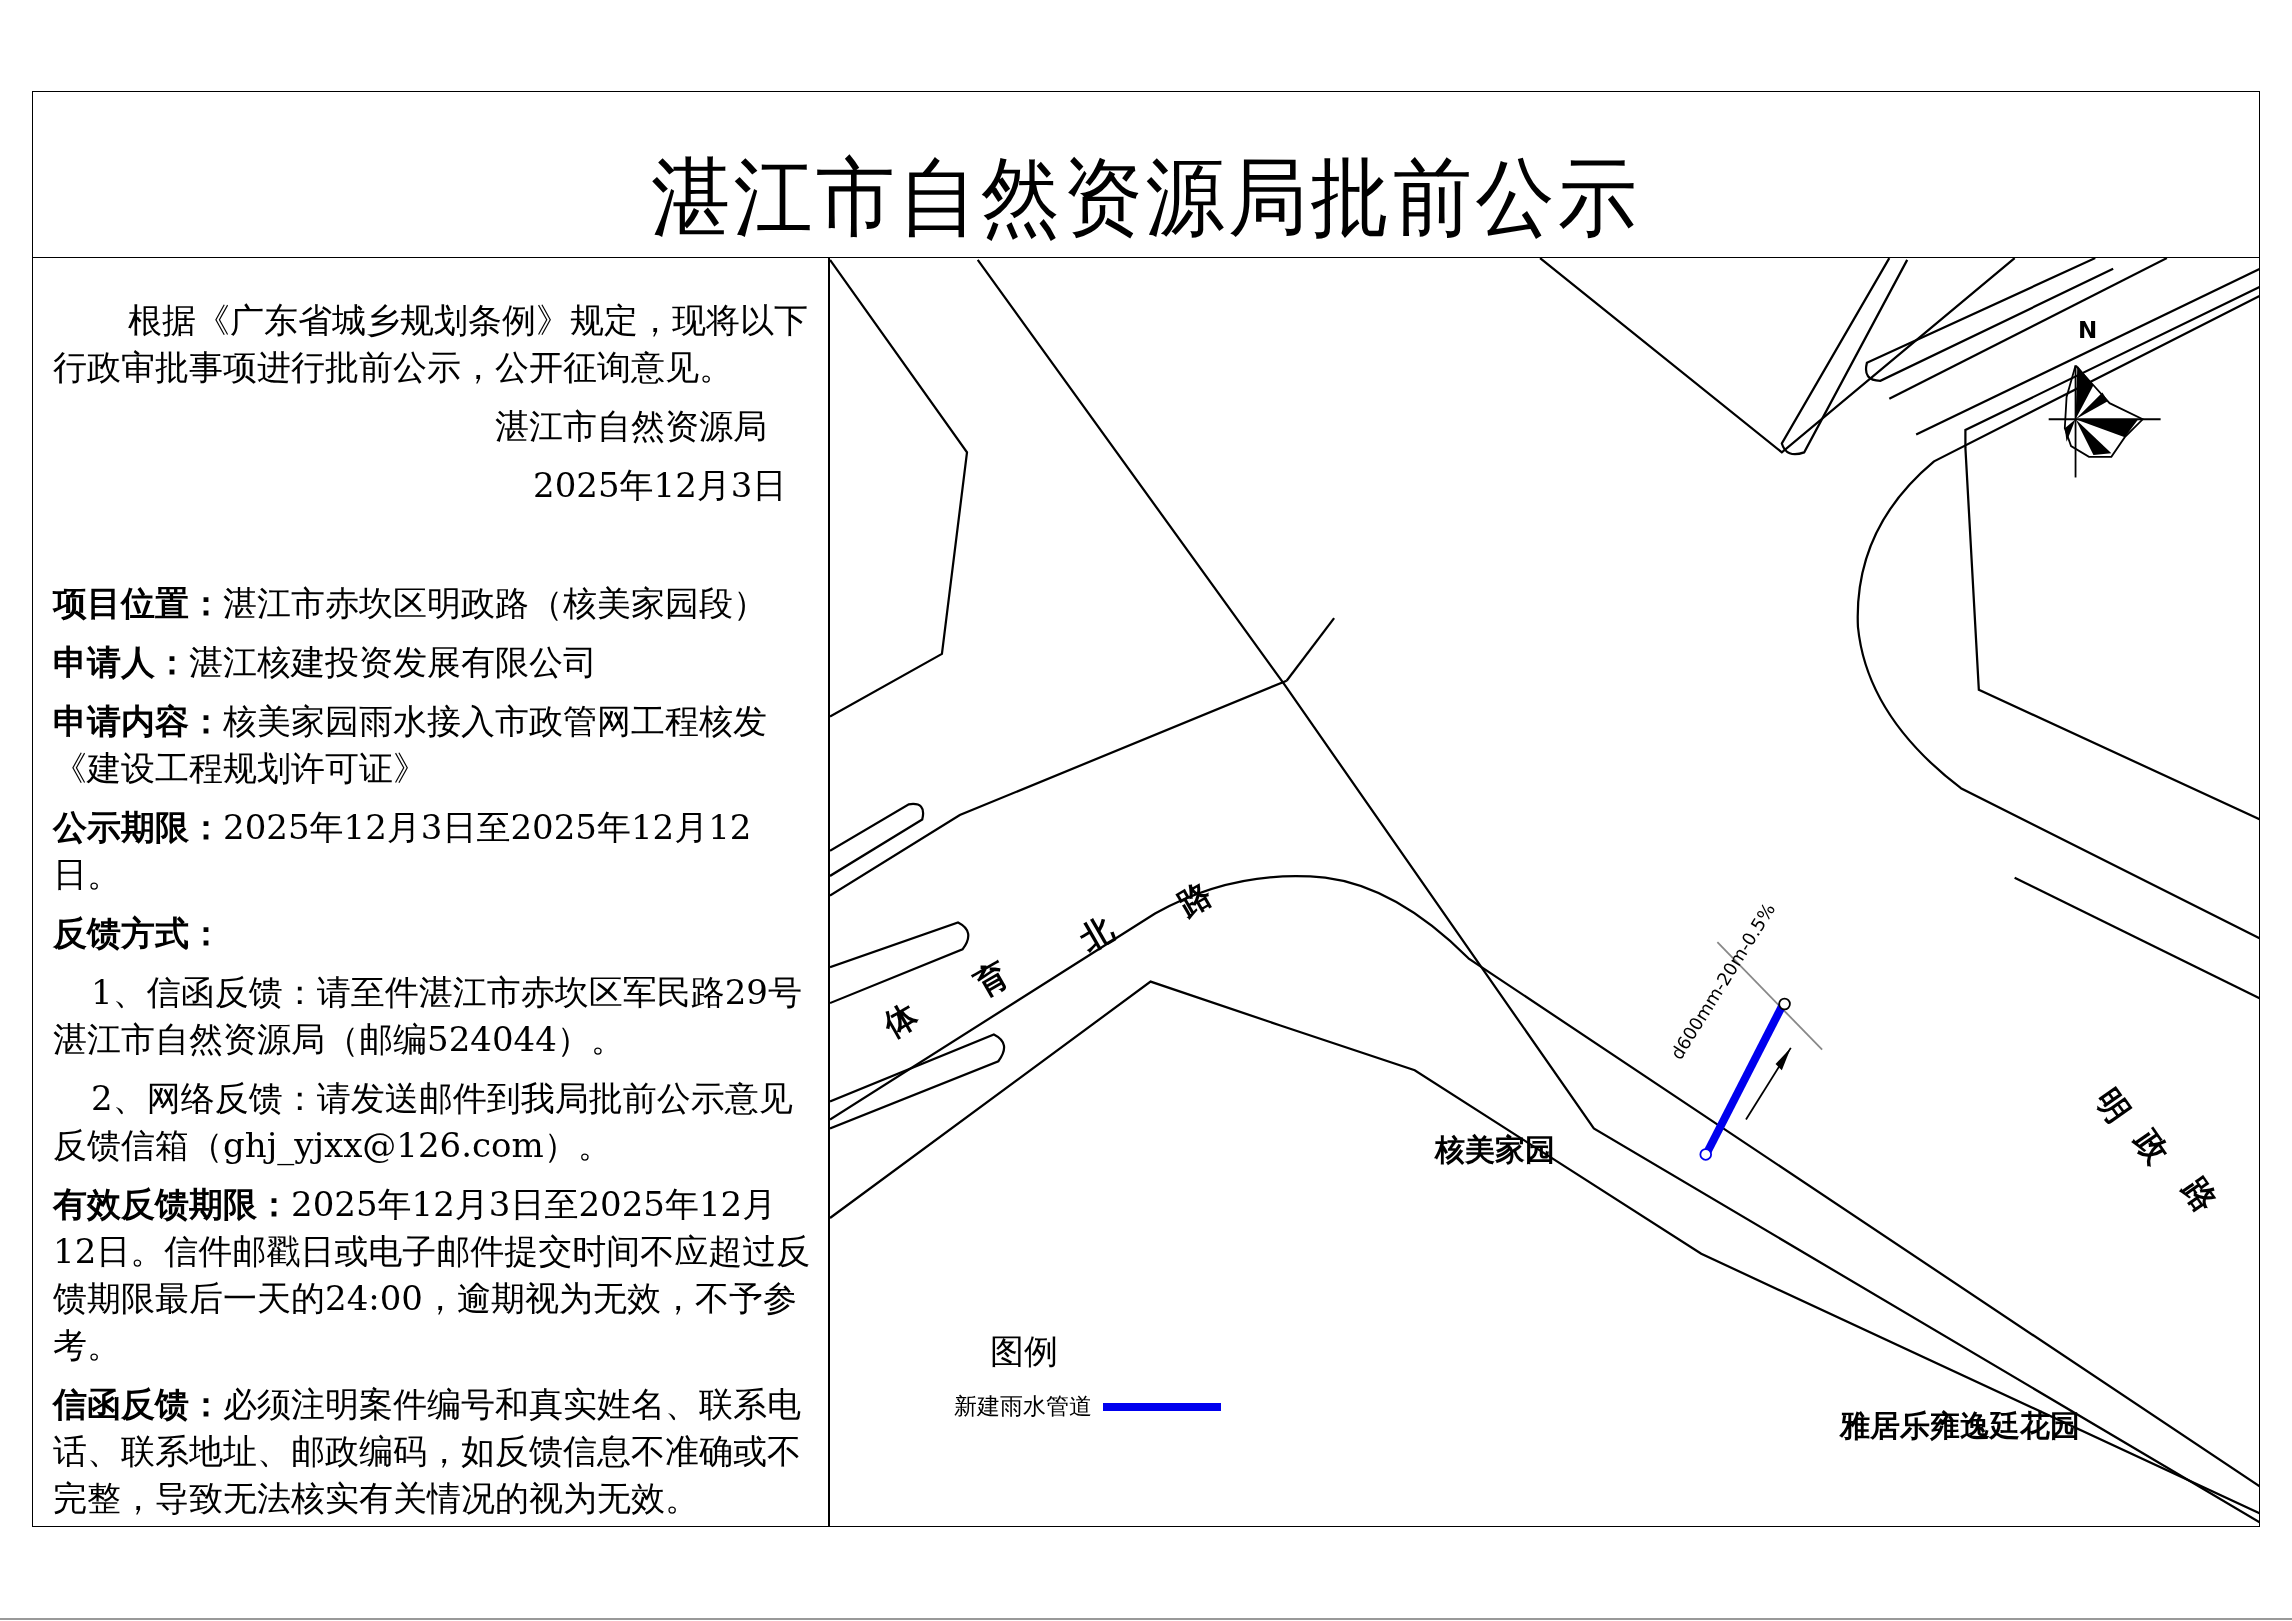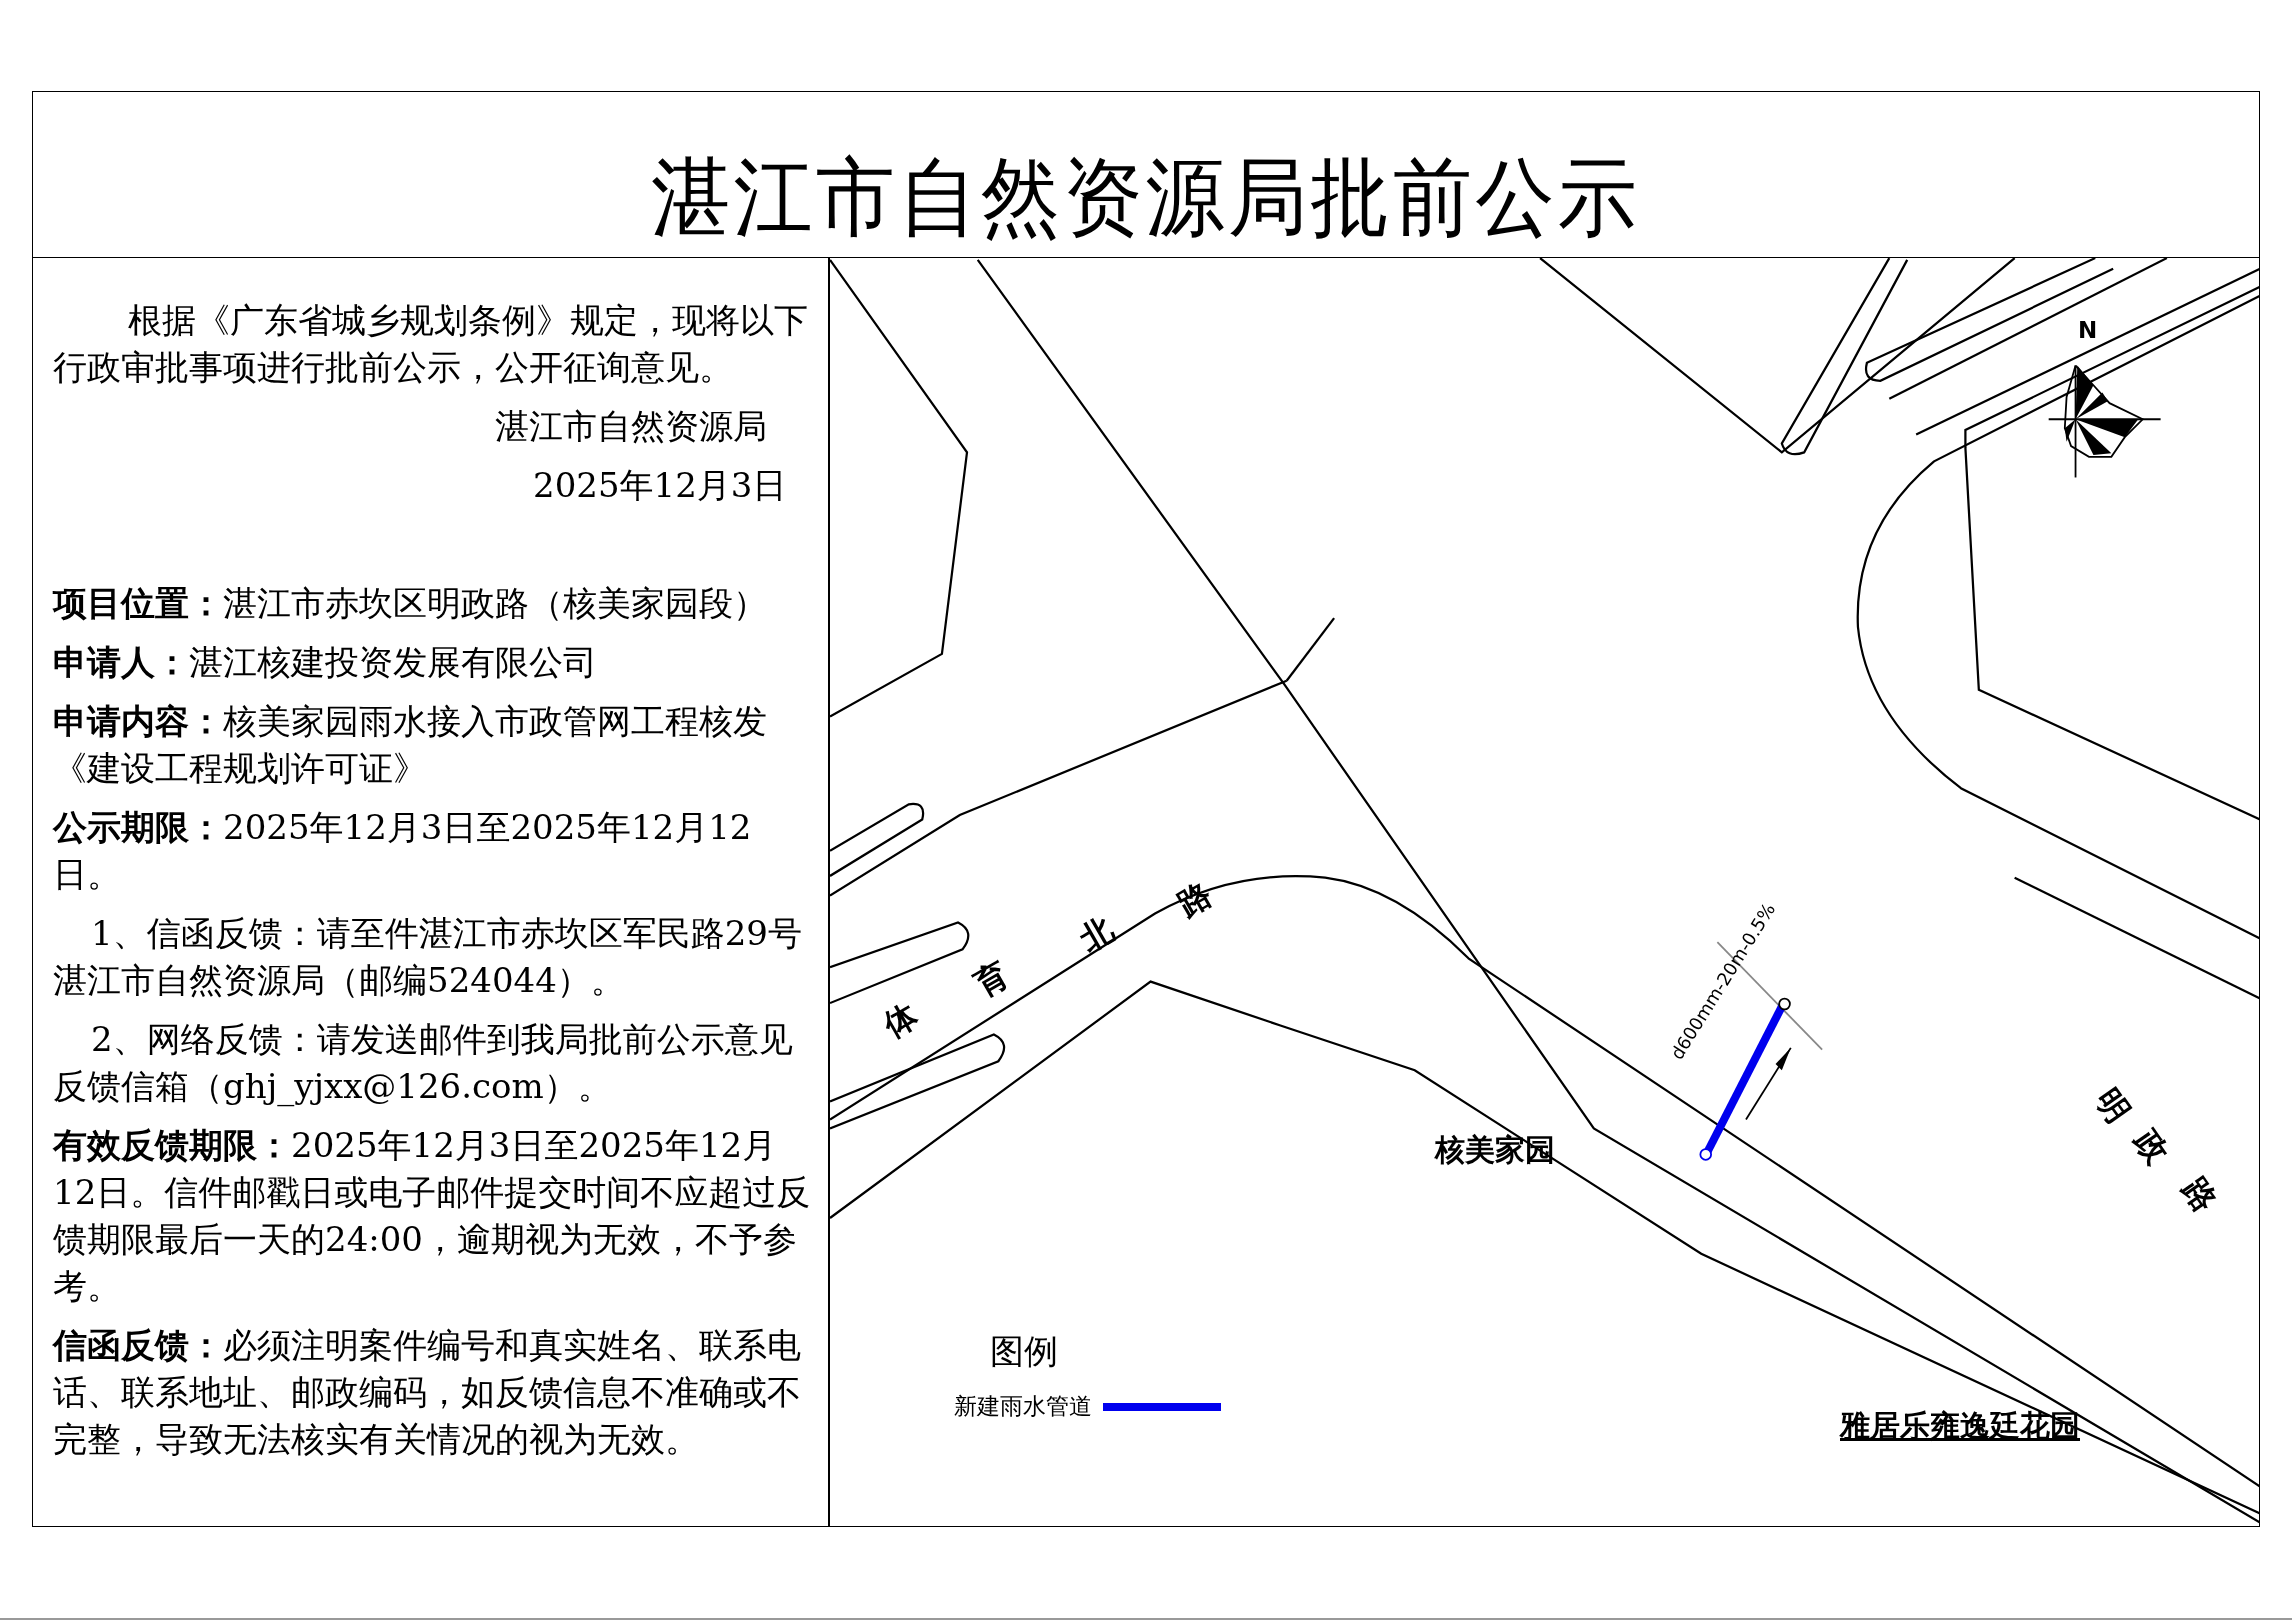--- a/index.html
+++ b/index.html
@@ -50,20 +50,21 @@
 
 <div class="text-panel">
   <p class="indent2">根据《广东省城乡规划条例》规定，现将以下行政审批事项进行批前公示，公开征询意见。</p>
   <p class="right-sig">湛江市自然资源局</p>
   <p class="right-date">2025年12月3日</p>
   <div class="gap"></div>
   <p><span class="lbl">项目位置：</span><span>湛江市赤坎区明政路（核美家园段）</span></p>
   <p><span class="lbl">申请人：</span><span>湛江核建投资发展有限公司</span></p>
   <p><span class="lbl">申请内容：</span><span>核美家园雨水接入市政管网工程核发《建设工程规划许可证》</span></p>
   <p><span class="lbl">公示期限：</span><span>2025年12月3日至2025年12月12日。</span></p>
+  <p class="lbl">反馈方式：</p>
   <p class="indent1">1、信函反馈：请至件湛江市赤坎区军民路29号湛江市自然资源局（邮编524044）。</p>
   <p class="indent1">2、网络反馈：请发送邮件到我局批前公示意见反馈信箱（ghj_yjxx@126.com）。</p>
   <p><span class="lbl">有效反馈期限：</span><span>2025年12月3日至2025年12月12日。信件邮戳日或电子邮件提交时间不应超过反馈期限最后一天的24:00，逾期视为无效，不予参考。</span></p>
   <p><span class="lbl">信函反馈：</span><span>必须注明案件编号和真实姓名、联系电话、联系地址、邮政编码，如反馈信息不准确或不完整，导致无法核实有关情况的视为无效。</span></p>
 </div>
 
 <div class="map">
   <svg viewBox="927 288 1597 1417" xmlns="http://www.w3.org/2000/svg" fill="none" stroke="#000" stroke-width="2.5">
 
     <polyline points="927,290 1080,505 1052,730 927,800"></polyline>
@@ -116,21 +117,21 @@
 <div class="road-char" style="left:885px;top:999px;transform:rotate(-30deg);">体</div>
 <div class="road-char" style="left:976px;top:958px;transform:rotate(-30deg);">育</div>
 <div class="road-char" style="left:1081px;top:913px;transform:rotate(-30deg);">北</div>
 <div class="road-char" style="left:1179px;top:878px;transform:rotate(-30deg);">路</div>
 
 <div class="road-char" style="left:2096px;top:1084px;transform:rotate(55deg);">明</div>
 <div class="road-char" style="left:2135px;top:1125px;transform:rotate(55deg);">政</div>
 <div class="road-char" style="left:2183px;top:1173px;transform:rotate(55deg);">路</div>
 
 <div class="map-label" style="left:1435px;top:1130px;font-size:30px;">核美家园</div>
-<div class="map-label" style="left:1840px;top:1406px;font-size:30px;text-decoration:underline;">雅居乐雍逸廷花园</div>
+<div class="map-label" style="left:1840px;top:1406px;font-size:30px;">雅居乐雍逸廷花园</div>
 
 <div class="pipe-label">d600mm-20m-0.5%</div>
 
 <div class="legend-title">图例</div>
 <div class="legend-item">
   <span>新建雨水管道</span>
   <span class="legend-swatch" style="background:#0000ee;"></span>
 </div>
 
 <div class="bottom-rule"></div>

